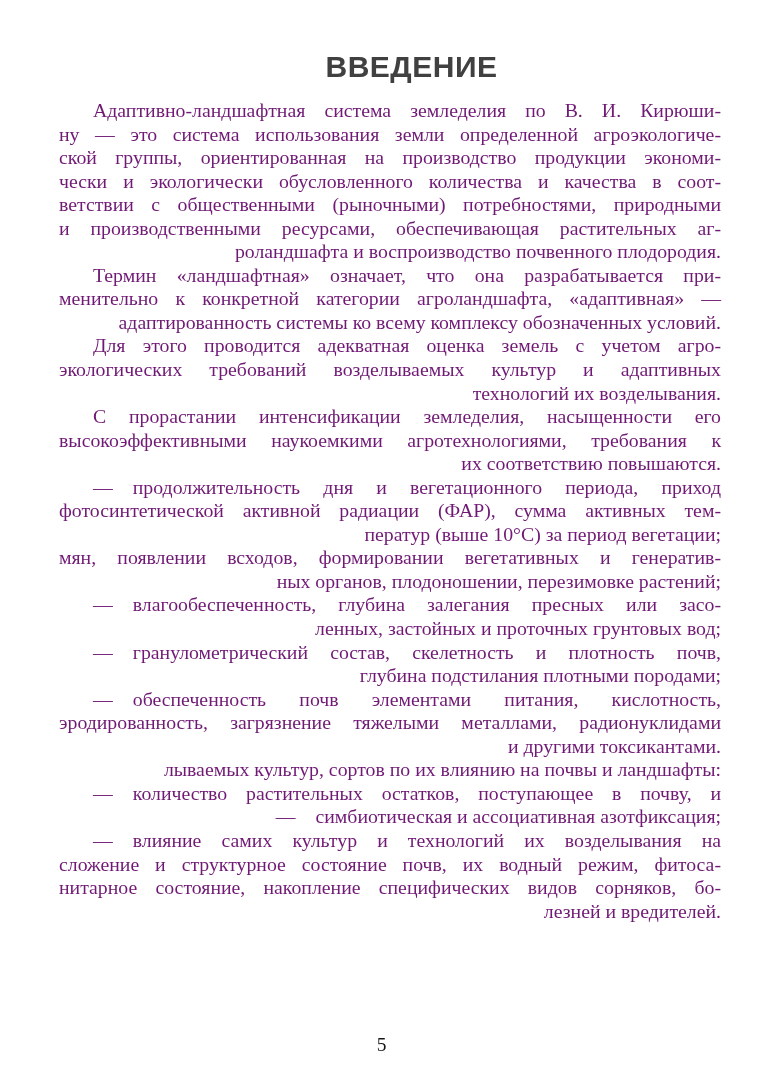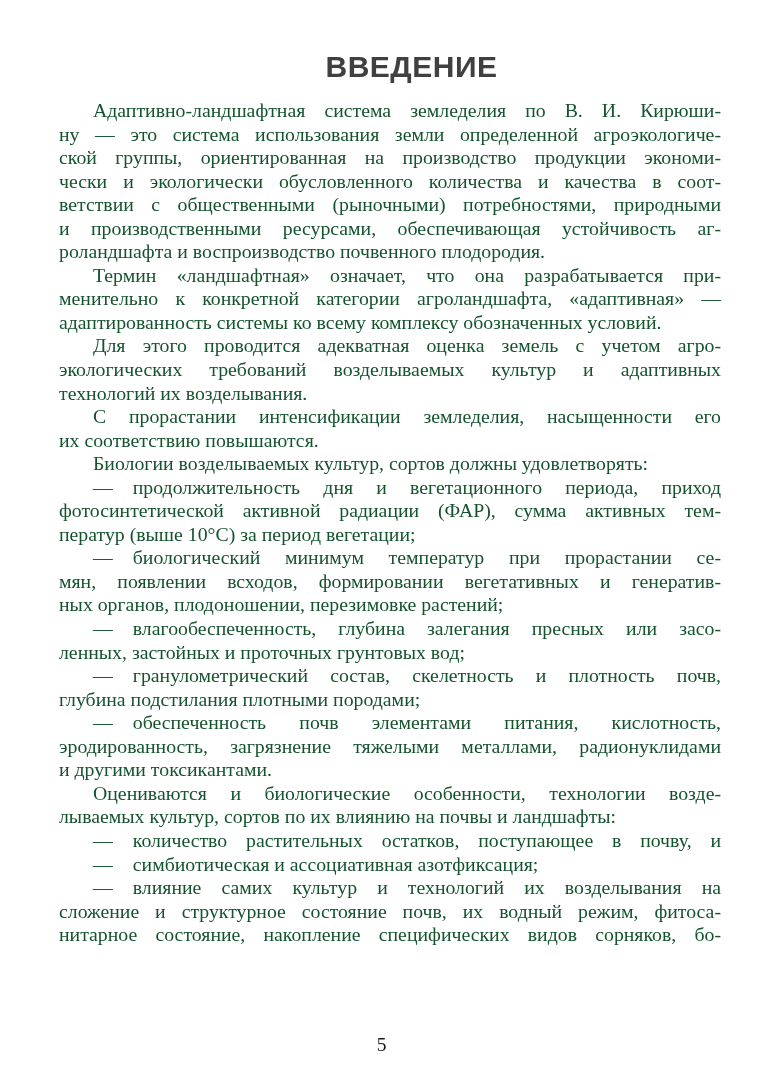--- a/index.html
+++ b/index.html
@@ -34,24 +34,24 @@
     color: #404040;
     margin-left: 30px;
   }
   .text-block {
     position: absolute;
     left: 59px;
     top: 99px;
     width: 662px;
     font-size: 19.8px;
     line-height: 23.55px;
-    color: #14532d;
+    color: #701a75;
   }
   .line {
-    text-align: left;
+    text-align: right;
     white-space: normal;
   }
   .line.justify {
     text-align: justify;
     text-align-last: justify;
     text-justify: inter-word;
   }
   .line.indent {
     padding-left: 34px;
   }
@@ -74,47 +74,46 @@
 
 <div class="page">
   <div class="title">ВВЕДЕНИЕ</div>
 
   <div class="text-block">
       <div class="line indent justify">Адаптивно-ландшафтная система земледелия по В. И. Кирюши-</div>
       <div class="line justify">ну — это система использования земли определенной агроэкологиче-</div>
       <div class="line justify">ской группы, ориентированная на производство продукции экономи-</div>
       <div class="line justify">чески и экологически обусловленного количества и качества в соот-</div>
       <div class="line justify">ветствии с общественными (рыночными) потребностями, природными</div>
-      <div class="line justify">и производственными ресурсами, обеспечивающая устойчивость аг-</div>
+      <div class="line justify">и производственными ресурсами, обеспечивающая растительных аг-</div>
       <div class="line">роландшафта и воспроизводство почвенного плодородия.</div>
       <div class="line indent justify">Термин «ландшафтная» означает, что она разрабатывается при-</div>
       <div class="line justify">менительно к конкретной категории агроландшафта, «адаптивная» —</div>
       <div class="line">адаптированность системы ко всему комплексу обозначенных условий.</div>
       <div class="line indent justify">Для этого проводится адекватная оценка земель с учетом агро-</div>
       <div class="line justify">экологических требований возделываемых культур и адаптивных</div>
       <div class="line">технологий их возделывания.</div>
       <div class="line indent justify">С прорастании интенсификации земледелия, насыщенности его</div>
+      <div class="line justify">высокоэффективными наукоемкими агротехнологиями, требования к</div>
       <div class="line">их соответствию повышаются.</div>
-      <div class="line indent">Биологии возделываемых культур, сортов должны удовлетворять:</div>
       <div class="line indent justify"><span class="dash">—</span>продолжительность дня и вегетационного периода, приход</div>
       <div class="line justify">фотосинтетической активной радиации (ФАР), сумма активных тем-</div>
       <div class="line">ператур (выше 10°С) за период вегетации;</div>
-      <div class="line indent justify"><span class="dash">—</span>биологический минимум температур при прорастании се-</div>
       <div class="line justify">мян, появлении всходов, формировании вегетативных и генератив-</div>
       <div class="line">ных органов, плодоношении, перезимовке растений;</div>
       <div class="line indent justify"><span class="dash">—</span>влагообеспеченность, глубина залегания пресных или засо-</div>
       <div class="line">ленных, застойных и проточных грунтовых вод;</div>
       <div class="line indent justify"><span class="dash">—</span>гранулометрический состав, скелетность и плотность почв,</div>
       <div class="line">глубина подстилания плотными породами;</div>
       <div class="line indent justify"><span class="dash">—</span>обеспеченность почв элементами питания, кислотность,</div>
       <div class="line justify">эродированность, загрязнение тяжелыми металлами, радионуклидами</div>
       <div class="line">и другими токсикантами.</div>
-      <div class="line indent justify">Оцениваются и биологические особенности, технологии возде-</div>
       <div class="line">лываемых культур, сортов по их влиянию на почвы и ландшафты:</div>
       <div class="line indent justify"><span class="dash">—</span>количество растительных остатков, поступающее в почву, и</div>
       <div class="line indent"><span class="dash">—</span>симбиотическая и ассоциативная азотфиксация;</div>
       <div class="line indent justify"><span class="dash">—</span>влияние самих культур и технологий их возделывания на</div>
       <div class="line justify">сложение и структурное состояние почв, их водный режим, фитоса-</div>
       <div class="line justify">нитарное состояние, накопление специфических видов сорняков, бо-</div>
+      <div class="line">лезней и вредителей.</div>
     </div>
 
   <div class="page-number">5</div>
 </div>
 
 </body></html>

